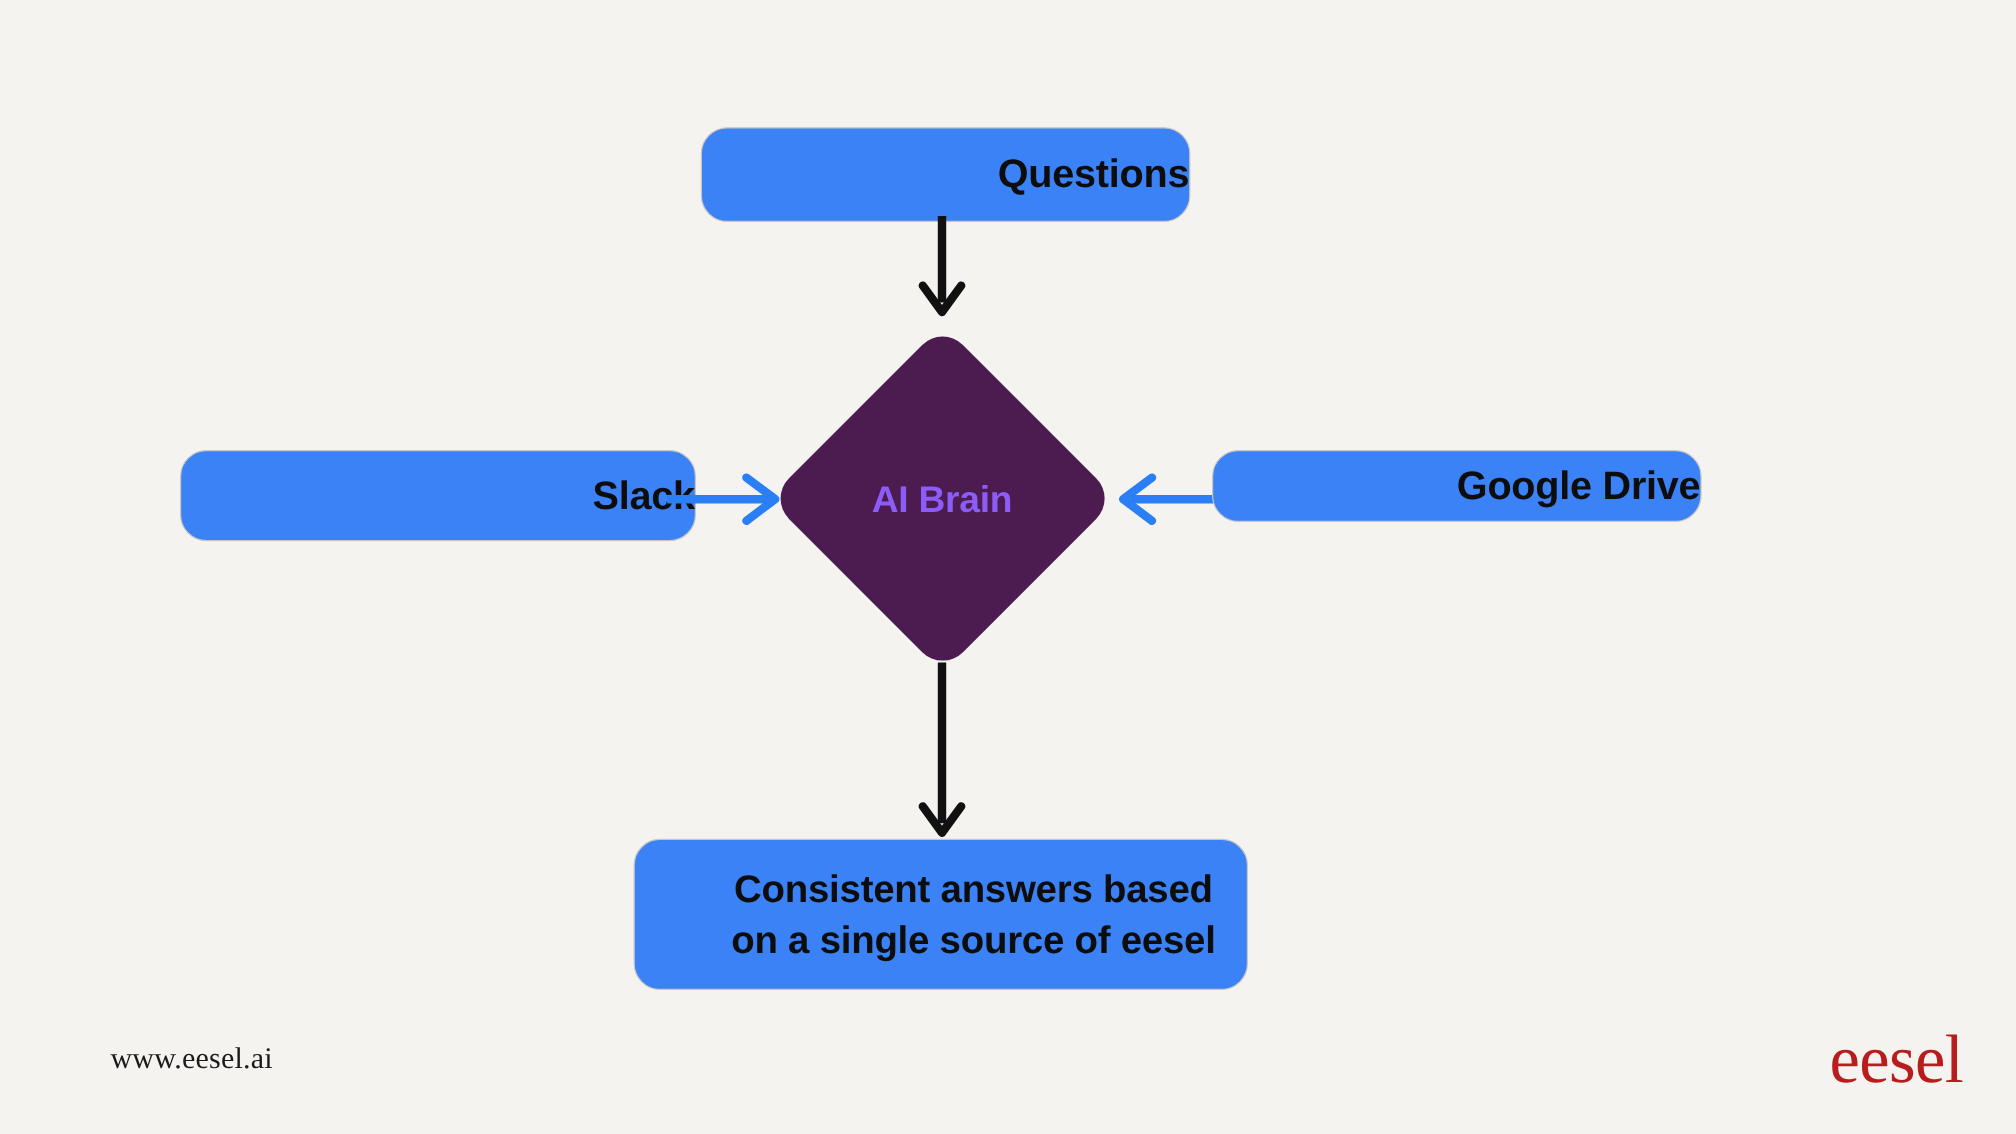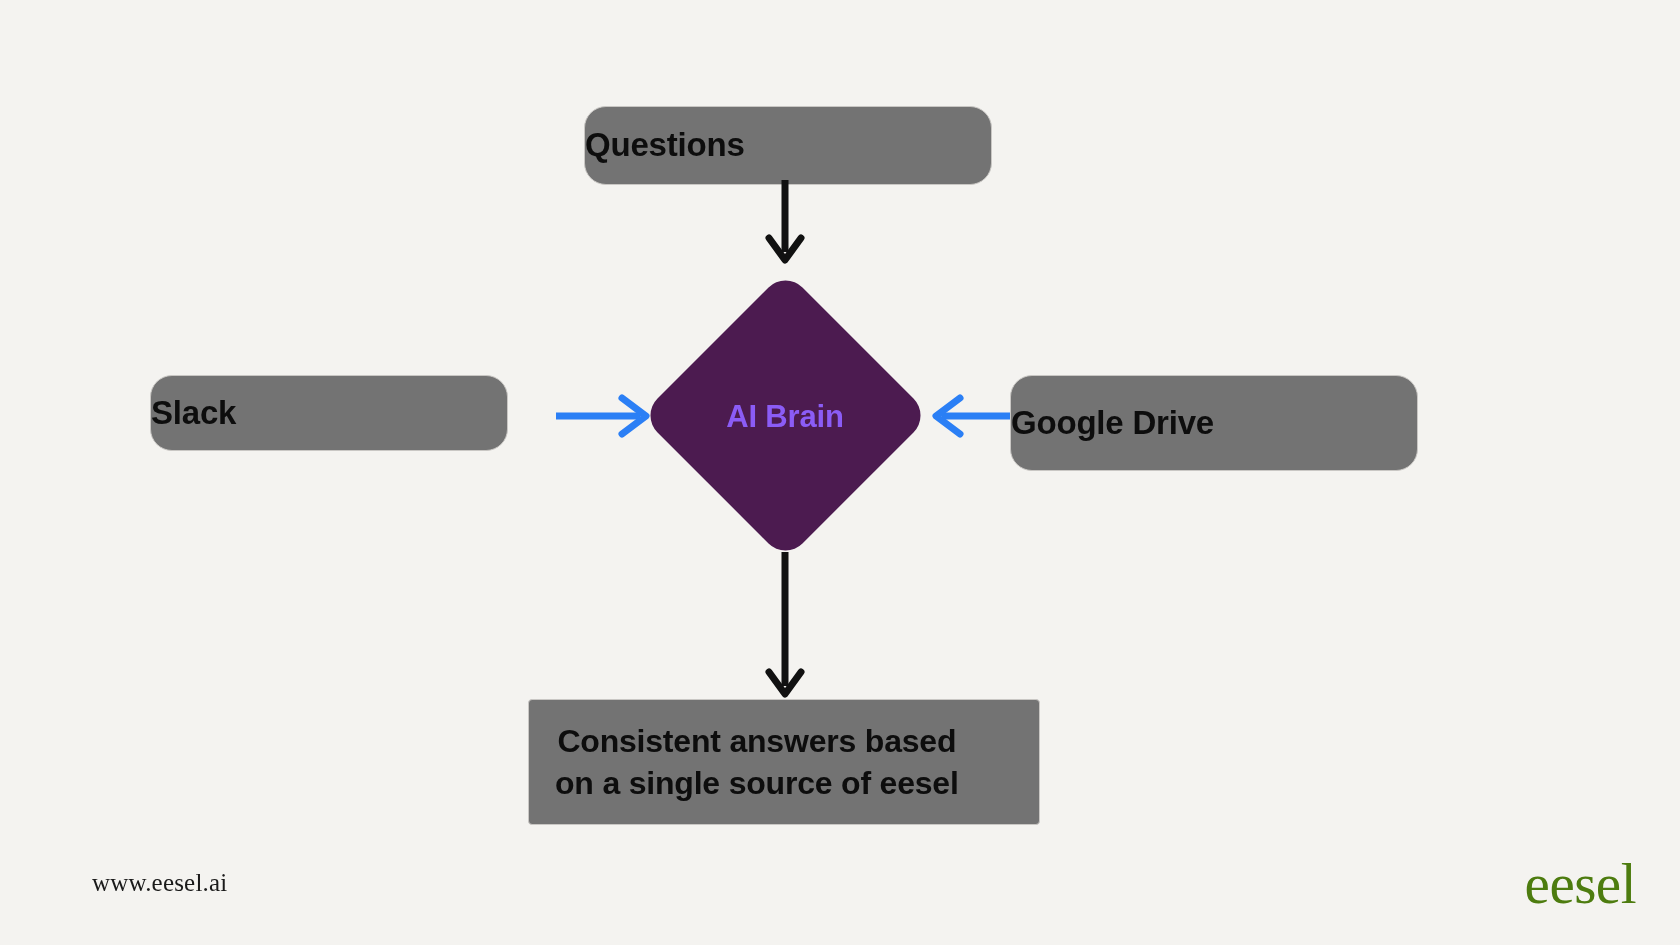--- a/index.html
+++ b/index.html
@@ -17,26 +17,26 @@
 
   #canvas {
     position: relative;
     width: 1680px;
     height: 945px;
   }
 
   
   .node {
     position: absolute;
-    background: #737373;
+    background: #3b82f6;
     border: 1.6px solid #C9C7C4;
     border-radius: 22px;
     display: flex;
     align-items: center;
-    justify-content: flex-start;
+    justify-content: flex-end;
     box-sizing: border-box;
     text-align: center;
   }
   .node .label {
     font-weight: 700;
     color: #0D0D0D;
     letter-spacing: -0.2px;
     line-height: 1.18;
   }
 
@@ -44,39 +44,39 @@
     left: 584px;
     top: 106px;
     width: 408px;
     height: 79px;
   }
   #node-questions .label { font-size: 33px; }
 
   #node-slack {
     left: 150px;
     top: 375px;
-    width: 358px;
+    width: 430px;
     height: 76px;
   }
   #node-slack .label { font-size: 33px; }
 
   #node-gdrive {
     left: 1010px;
     top: 375px;
     width: 408px;
-    height: 96px;
+    height: 60px;
   }
   #node-gdrive .label { font-size: 33px; }
 
   #node-outcome {
     left: 528px;
     top: 699px;
     width: 512px;
     height: 126px;
-    border-radius: 4px;
+    border-radius: 22px;
   }
   #node-outcome .label {
     font-size: 32px;
     line-height: 1.32;
     padding: 0 26px;
   }
 
   
   #node-brain {
     position: absolute;
@@ -129,21 +129,21 @@
     color: #1A1A1A;
     letter-spacing: 0.2px;
     margin-left: 42px;
   }
   #brand-logo {
     position: absolute;
     right: 44px;
     top: 855px;
     font-family: "Liberation Serif", serif;
     font-size: 57px;
-    color: #4d7c0f;
+    color: #b91c1c;
     letter-spacing: -0.5px;
     line-height: 1;
   }
 </style>
 </head>
 <body>
 
 <div id="canvas">
 
   <div class="node" id="node-questions">

